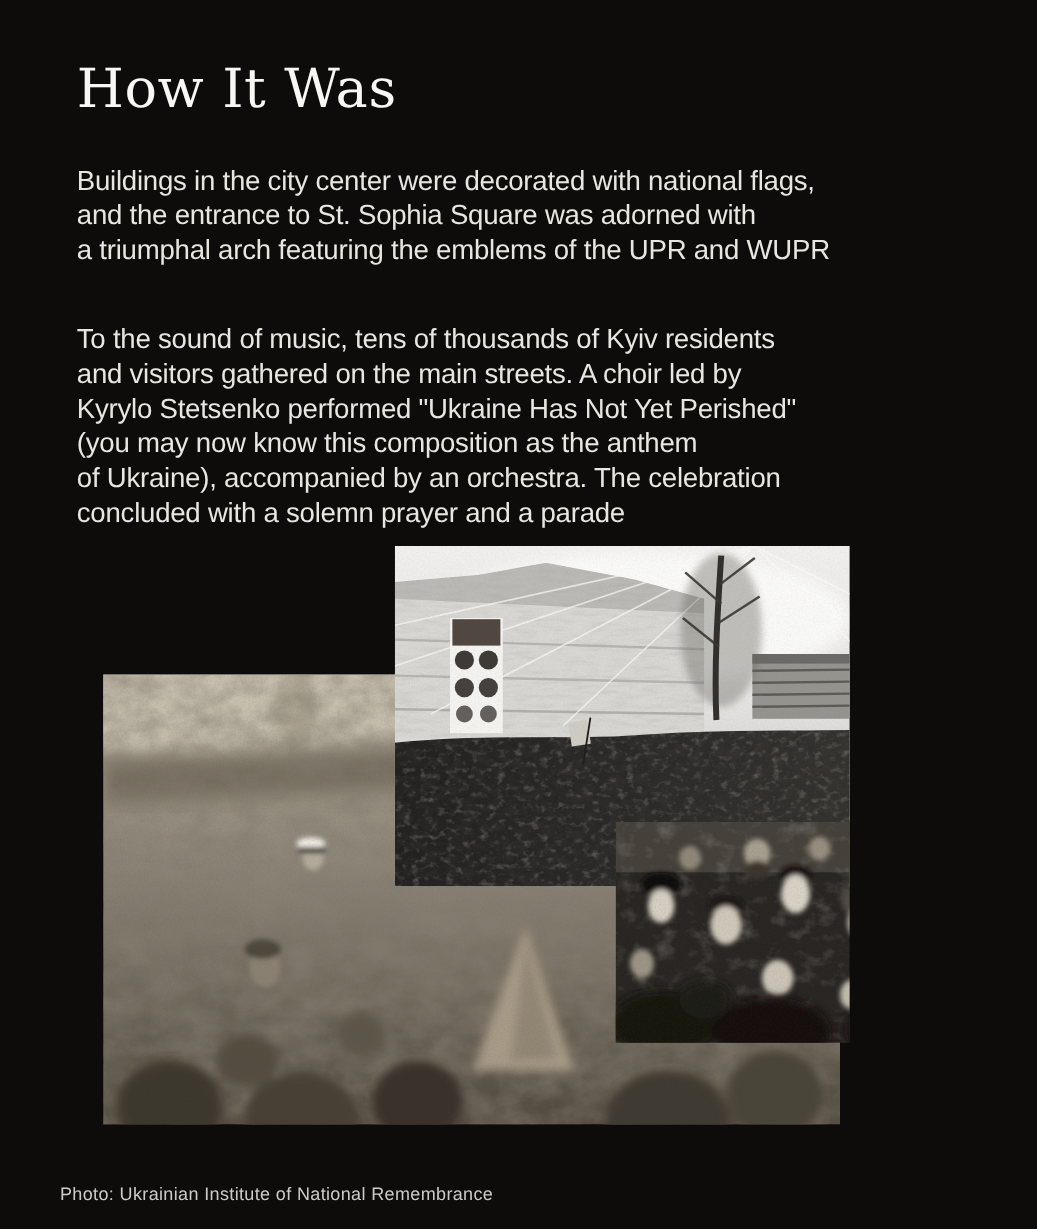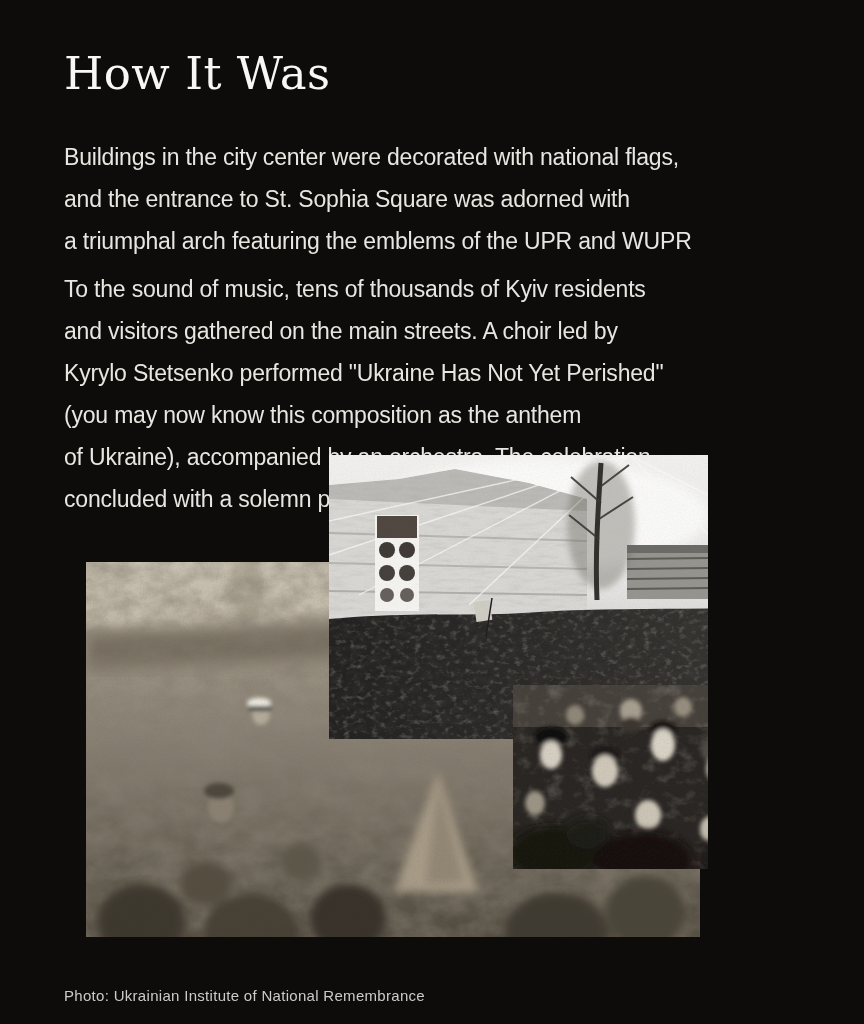--- a/index.html
+++ b/index.html
@@ -22,39 +22,39 @@
     line-height: 52px;
     letter-spacing: 0.5px;
     color: #f8f7f4;
   }
   .para {
     position: absolute;
     left: 64px;
     margin: 0;
     width: 740px;
     font-size: 23px;
-    line-height: 42px;
+    line-height: 29px;
     letter-spacing: -0.2px;
     color: #e8e6e1;
     white-space: pre-line;
   }
   .p1 { top: 136px; }
   .p2 { top: 268px; }
   .collage {
     position: absolute;
     left: 0; top: 0;
     width: 864px; height: 1024px;
   }
   .photo { position: absolute; display: block; }
   .photo-a { left: 86px;  top: 562px; width: 614px; height: 375px; z-index: 1; }
   .photo-b { left: 329px; top: 455px; width: 470px; height: 284px; z-index: 2; }
   .photo-c { left: 513px; top: 685px; width: 267px; height: 184px; z-index: 3; }
   .credit {
     position: absolute;
-    left: 64px;
+    left: 50px;
     top: 986px;
     font-size: 15px;
     line-height: 20px;
     letter-spacing: 0.3px;
     color: #cdcbc8;
   }
 </style>
 </head>
 <body>
 

